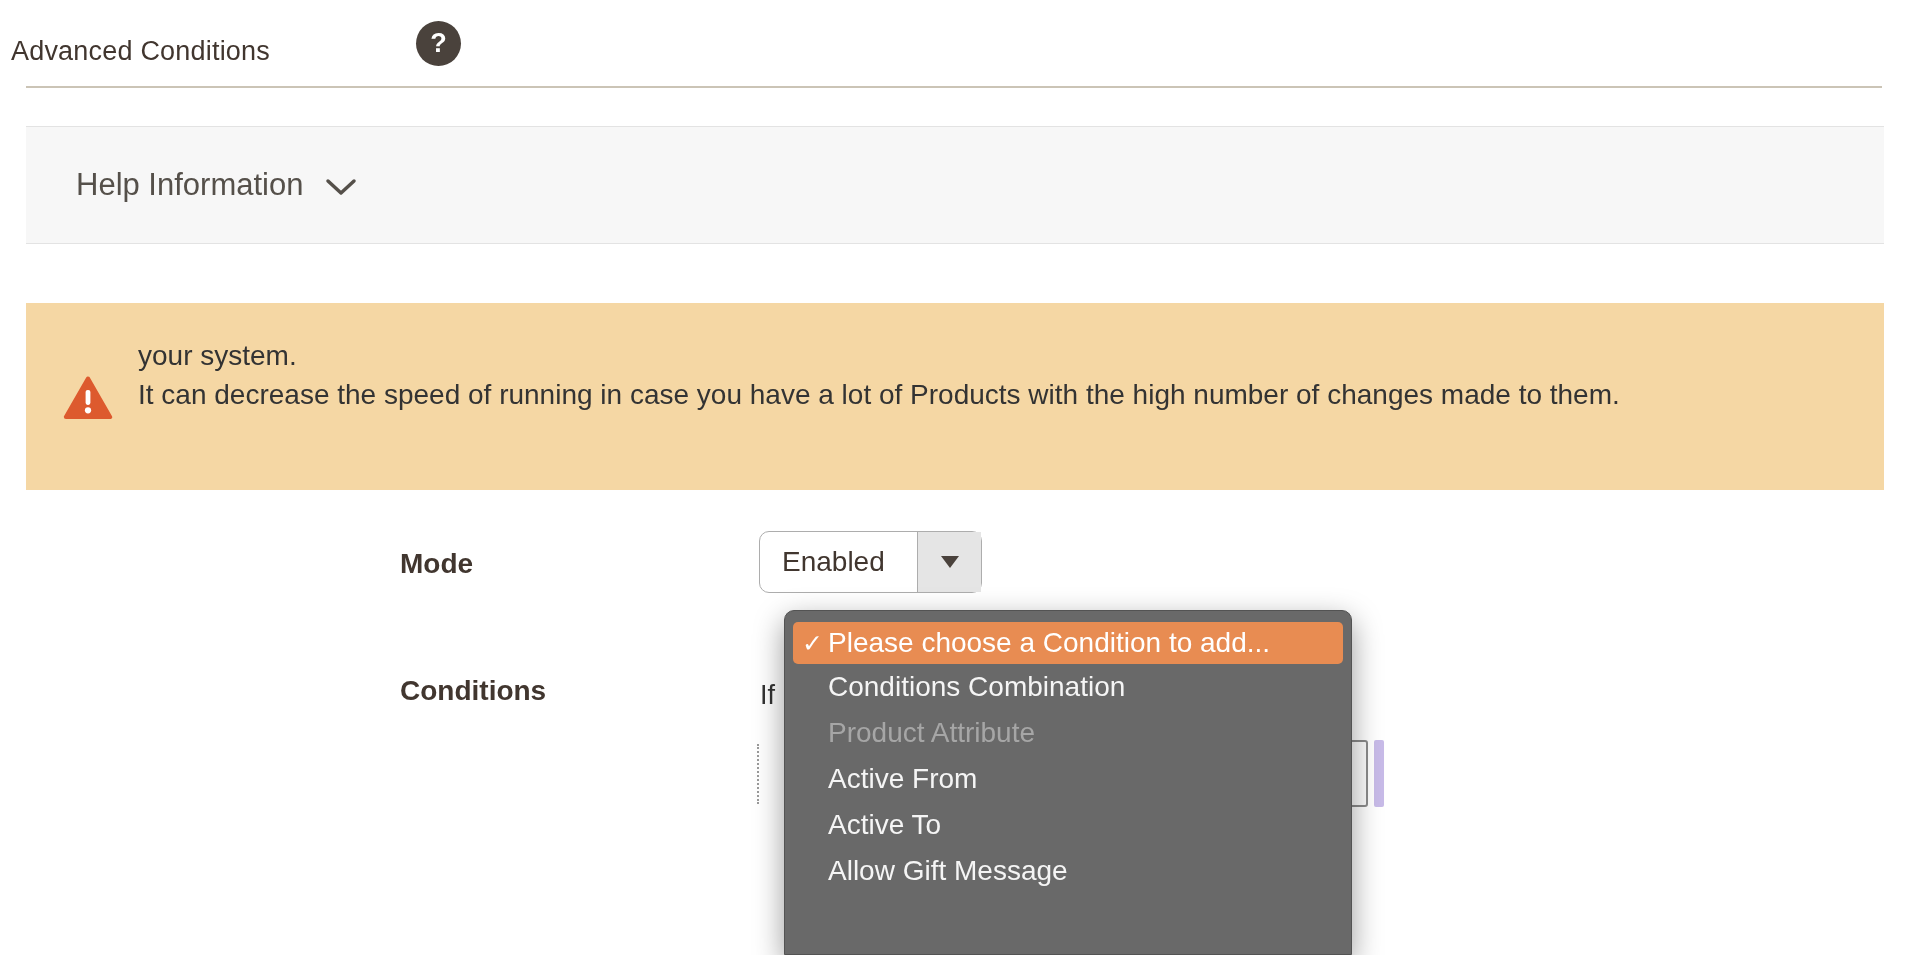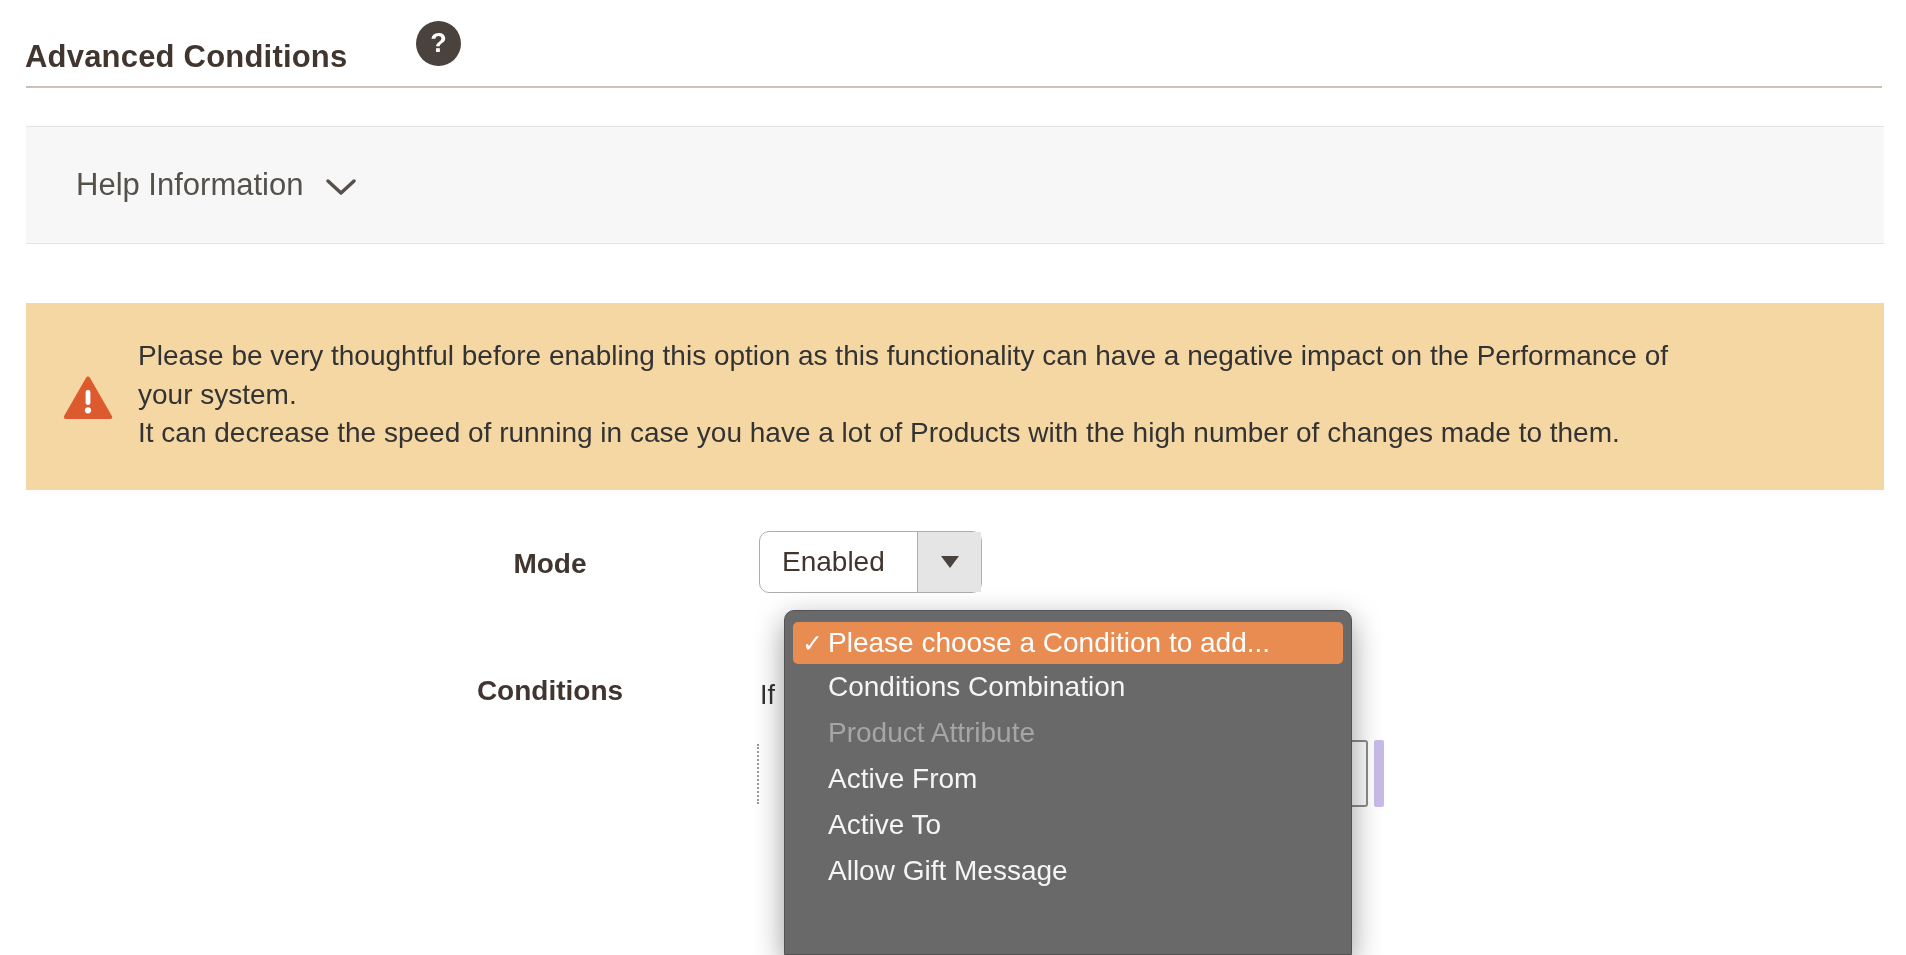--- a/index.html
+++ b/index.html
@@ -3,22 +3,22 @@
 <meta charset="utf-8">
 <style>
   html,body{margin:0;padding:0;background:#fff;}
   body{
     width:1906px;height:955px;position:relative;overflow:hidden;
     font-family:"Liberation Sans","DejaVu Sans",sans-serif;
     -webkit-font-smoothing:antialiased;
   }
   
   .page-title{
-    position:absolute;left:25px;top:18px;
-    font-size:31px;font-weight:bold;color:#41362f;letter-spacing:.2px;
+    position:absolute;left:11px;top:18px;
+    font-size:27px;font-weight:normal;color:#41362f;letter-spacing:.2px;
   }
   .help-badge{
     position:absolute;left:416px;top:21px;width:45px;height:45px;border-radius:50%;
     background:#4a423c;color:#fff;font-size:27px;font-weight:bold;
     display:flex;align-items:center;justify-content:center;cursor:pointer;
   }
   .title-divider{
     position:absolute;left:26px;top:86px;width:1856px;height:0;
     border-top:2px solid #cbc4b6;
   }
@@ -37,21 +37,21 @@
     position:absolute;left:26px;top:303px;width:1858px;height:187px;
     background:#f5d7a4;box-sizing:border-box;
   }
   .warning-icon{position:absolute;left:37px;top:73px;}
   .warning-text{
     position:absolute;left:112px;top:34px;right:60px;
     font-size:28px;line-height:38.5px;color:#333;
   }
   
   .field-label{
-    position:absolute;left:400px;width:300px;text-align:center;
+    position:absolute;left:400px;width:300px;text-align:left;
     font-size:28px;font-weight:bold;color:#41362f;
   }
   .mode-label{top:548px;}
   .conditions-label{top:675px;}
   .select{
     position:absolute;left:759px;top:531px;width:223px;height:62px;
     background:#fff;border:1px solid #adadad;border-radius:10px;
     box-sizing:border-box;display:flex;align-items:stretch;cursor:pointer;
   }
   .select-value{
@@ -123,21 +123,20 @@
 
 <div class="warning">
   <span class="warning-icon">
     <svg width="50" height="44" viewBox="0 0 24 21">
       <path d="M12 1.2 L22.6 19.6 H1.4 Z" fill="#dd5a2e" stroke="#dd5a2e" stroke-width="2" stroke-linejoin="round"></path>
       <rect x="10.85" y="6.6" width="2.3" height="7.2" rx="1" fill="#fff"></rect>
       <circle cx="12" cy="16.4" r="1.5" fill="#fff"></circle>
     </svg>
   </span>
   <div class="warning-text">
-    <div>Please be very thoughtful before enabling this option as this functionality can have a negative impact on the Performance of</div>
     <div>your system.</div>
     <div>It can decrease the speed of running in case you have a lot of Products with the high number of changes made to them.</div>
   </div>
 </div>
 
 <div class="field-label mode-label">Mode</div>
 <div class="select">
   <div class="select-value">Enabled</div>
   <div class="select-arrow-box">
     <span class="tri"></span>

